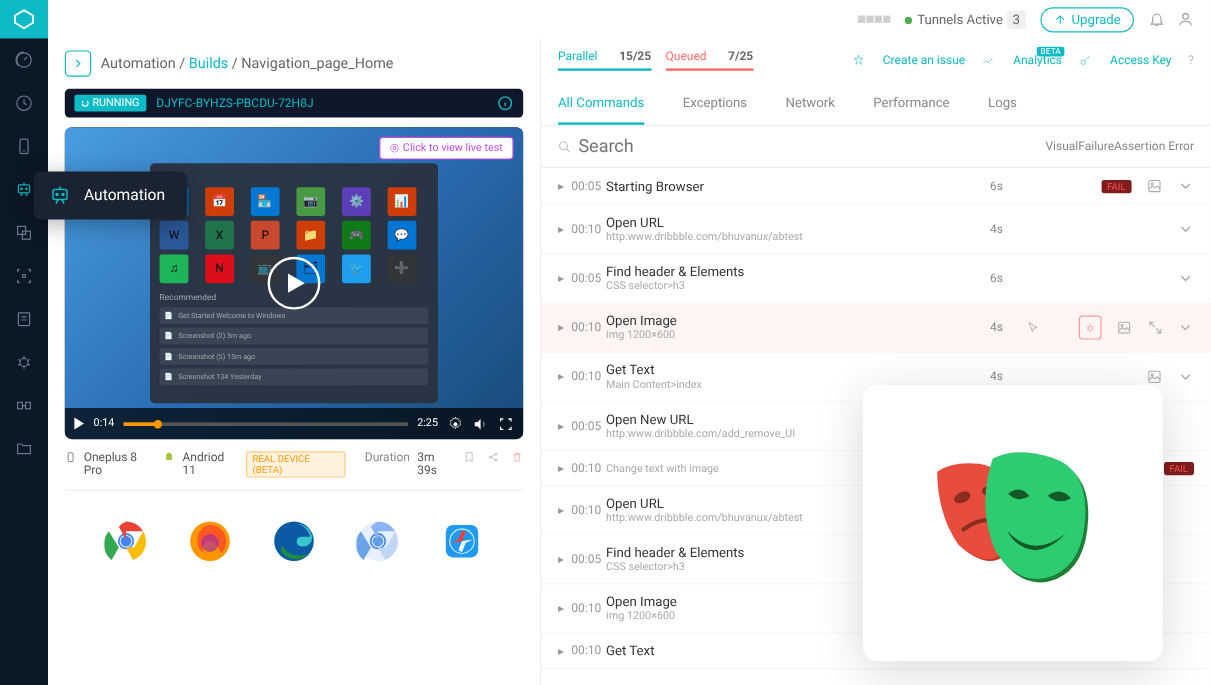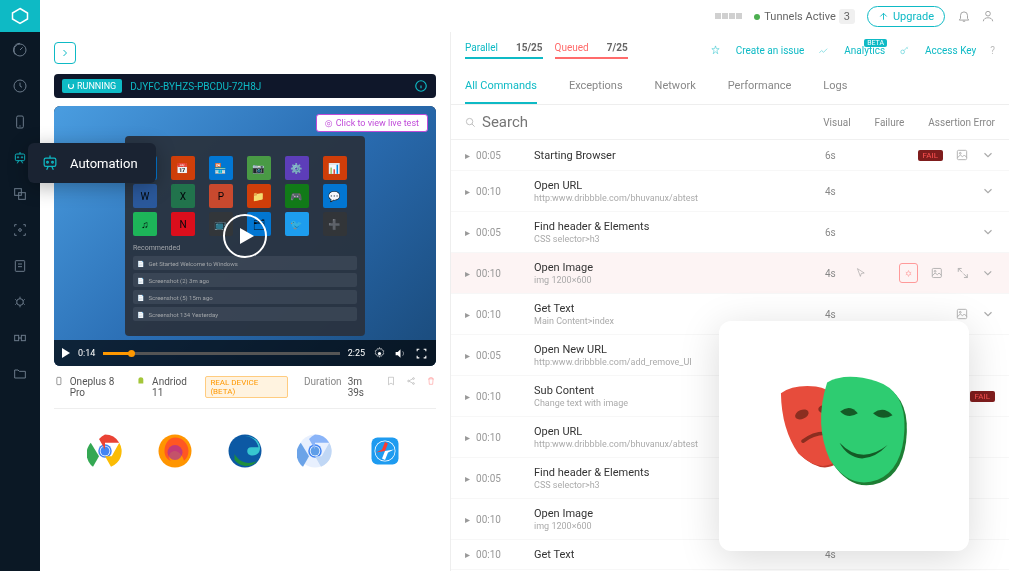--- a/index.html
+++ b/index.html
@@ -62,26 +62,26 @@
 .stat-pair.que{border-bottom:2px solid #ff6b6b;padding-bottom:4px}
 .right-links{margin-left:auto;display:flex;gap:14px;align-items:center}
 .rl{color:#0ebac5;display:flex;align-items:flex-end;gap:15px}
 .beta-badge{background:#0ebac5;color:#fff;font-size:7px;padding:0 3px;border-radius:2px;position:absolute;top:-6px;right:-2px}
 .rl-wrap{position:relative}
 .tabs{display:flex;border-bottom:1px solid #eee;padding:0 14px}
 .tab{padding:10px 0;margin-right:32px;font-size:11px;color:#888;cursor:pointer}
 .tab.active{color:#0ebac5;border-bottom:2px solid #0ebac5}
 .search-row{display:flex;align-items:center;padding:8px 14px;font-size:10px;color:#aaa;border-bottom:1px solid #f0f0f0}
 .search-row input{border:none;outline:none;font-size:15px;flex:1;margin-left:6px}
-.col-heads{margin-left:auto;display:flex;gap:24px;color:#888}
+.col-heads{margin-left:auto;display:flex;color:#888}
 .cmd-list{flex:1;overflow:auto}
 .cmd-row{display:flex;align-items:center;padding:8px 14px;font-size:10px;border-bottom:1px solid #f7f7f7}
 .cmd-row.hov{background:#fdf4f4}
 .cmd-play{color:#999;margin-right:6px}
-.cmd-time{color:#999;width:58px}
+.cmd-time{color:#999;width:29px}
 .cmd-body{flex:1}
 .cmd-title{color:#333;font-size:11px}
 .cmd-sub{color:#aaa;font-size:9px;margin-top:1px}
 .cmd-dur{color:#888;width:30px}
 .cmd-icons{display:flex;gap:12px;align-items:center;width:140px;justify-content:flex-end}
 .fail-tag{background:#7f1d1d;color:#ff5252;font-size:8px;padding:1px 5px;border-radius:2px}
 .bug-sq{border:1px solid #ff9a9a;color:#ff7070;width:20px;height:20px;border-radius:3px;display:flex;align-items:center;justify-content:center}
 .img-ic,.exp-ic,.chev{color:#aaa;width:14px;height:14px}
 .tooltip-fly{position:absolute;left:28px;top:143px;background:#1a2332;color:#fff;padding:10px 18px 10px 12px;border-radius:6px;display:flex;align-items:center;gap:10px;font-size:13px;box-shadow:0 4px 20px rgba(0,0,0,0.3);z-index:50}
 .tooltip-fly svg{width:20px;height:20px;stroke:#0ebac5}
@@ -188,20 +188,23 @@
     </div>
 
     <div class="content">
       <div class="left">
         <div class="breadcrumb-row">
           <div class="bc-sq">
               <svg width="12" height="12" viewBox="0 0 24 24" fill="none" stroke="currentColor" stroke-width="2">
                 <path d="M9 18l6-6-6-6"></path>
               </svg>
             </div>
+          <div class="breadcrumb">
+            <span>Automation</span> / <span class="link">Builds</span> / <span>Navigation_page_Home</span>
+          </div>
         </div>
 
         <div class="status-bar">
           <div class="running-pill">
               <span style="width:6px;height:6px;border:1.5px solid #fff;border-radius:50%;border-top-color:transparent;display:inline-block"></span>
               <span>RUNNING</span>
             </div>
           <div class="build-id">DJYFC-BYHZS-PBCDU-72H8J</div>
           <svg class="info-circle" width="14" height="14" viewBox="0 0 24 24" fill="none" stroke="currentColor" stroke-width="2">
               <circle cx="12" cy="12" r="9"></circle>
@@ -498,21 +501,20 @@
                 <div class="cmd-title">Open New URL</div>
                 <div class="cmd-sub">http:www.dribbble.com/add_remove_UI</div>
               </div>
               <span class="cmd-dur">6s</span>
               <div class="cmd-icons"></div>
             </div>
             <div class="cmd-row">
               <span class="cmd-play">▸</span>
               <span class="cmd-time">00:10</span>
               <div class="cmd-body">
-                <div class="cmd-title">Sub Content</div>
                 <div class="cmd-sub">Change text with image</div>
               </div>
               <span class="cmd-dur">4s</span>
               <div class="cmd-icons">
                 <span class="fail-tag">FAIL</span>
               </div>
             </div>
             <div class="cmd-row">
               <span class="cmd-play">▸</span>
               <span class="cmd-time">00:10</span>

